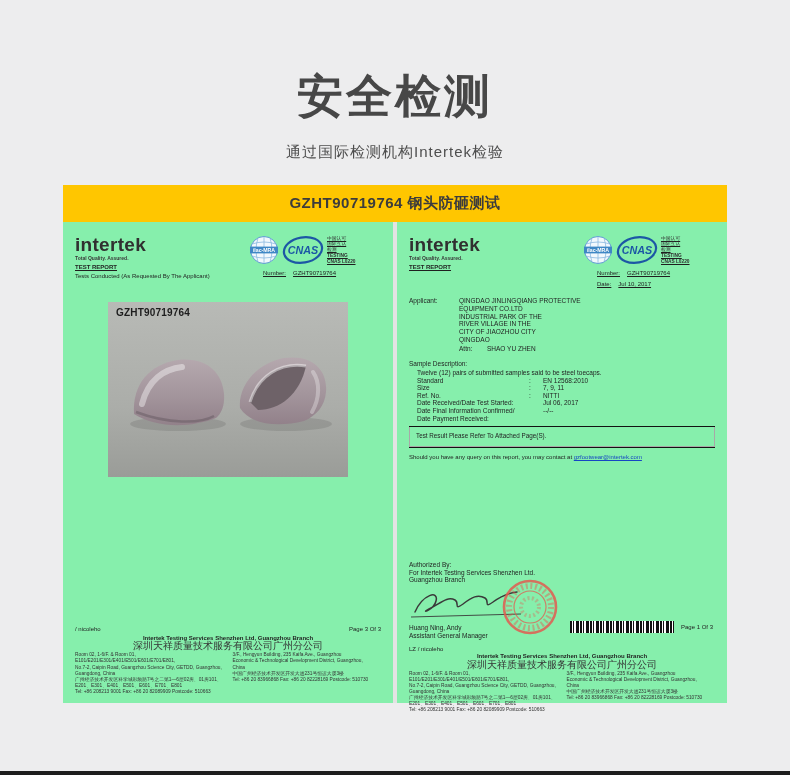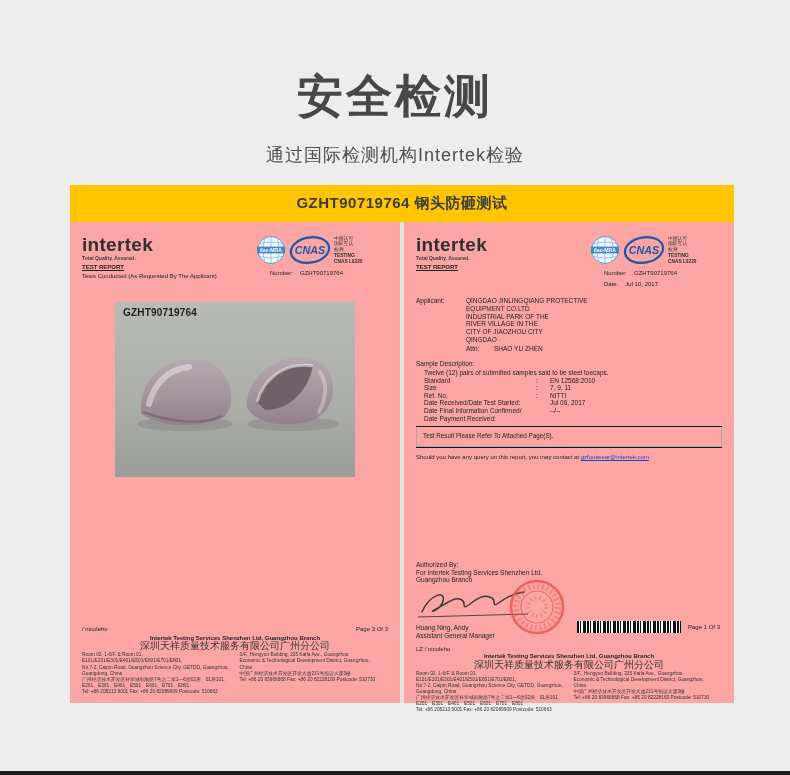--- a/index.html
+++ b/index.html
@@ -3,35 +3,35 @@
 <meta charset="utf-8">
 <style>
   html,body{margin:0;padding:0;}
   body{
     width:790px;height:775px;position:relative;overflow:hidden;
     background:#ededee;font-family:"Liberation Sans",sans-serif;color:#222;
   }
   
   .hero{text-align:center;padding-top:66px;}
   .hero-title{font-size:46px;font-weight:bold;color:#474747;letter-spacing:3px;margin:0;}
-  .hero-sub{font-size:18px;color:#4e4e4e;letter-spacing:1px;margin-top:15px;}
-  
-  .card{position:absolute;left:70px;top:185px;width:664px;height:518px;}
+  .hero-sub{font-size:15px;color:#4e4e4e;letter-spacing:1px;margin-top:15px;}
+  
+  .card{position:absolute;left:63px;top:185px;width:664px;height:518px;}
   .banner{height:37px;background:#ffc600;display:flex;align-items:center;justify-content:center;
           font-size:15px;font-weight:600;color:#3c3c3c;letter-spacing:.5px;}
   .docs{display:flex;gap:4px;background:#e3e3e3;height:481px;}
-  .doc{background:#fca5a5;flex:1;box-sizing:border-box;padding:13px 12px 8px;display:flex;flex-direction:column;
+  .doc{background:#86efac;flex:1;box-sizing:border-box;padding:13px 12px 8px;display:flex;flex-direction:column;
        font-size:6.5px;line-height:8px;color:#1f1f1f;position:relative;}
   
   .doc-head{display:flex;justify-content:space-between;}
   .logo{font-size:19px;font-weight:bold;color:#303030;letter-spacing:.3px;line-height:19px;}
   .tagline{font-size:5px;font-weight:bold;color:#3a3a3a;margin-top:1px;line-height:6px;}
   .report{font-size:6px;font-weight:bold;text-decoration:underline;margin-top:3px;line-height:7px;}
   .tests{font-size:6px;margin-top:2px;line-height:7px;}
-  .accred{width:132px;flex:none;}
+  .accred{width:132px;flex:none;text-decoration:underline;}
   .logos-row{display:flex;align-items:center;gap:3px;}
   .cnas-txt{font-size:4.8px;line-height:5.8px;color:#2f2f2f;}
   .cnas-txt .b{font-weight:bold;}
   .num-row,.date-row{display:flex;gap:7px;font-size:6px;margin-top:4px;padding-left:14px;}
   .date-row{margin-top:3px;}
   
   .photo{width:240px;height:175px;margin:22px auto 0;position:relative;flex:none;}
   .photo svg{display:block;}
   .photo-label{position:absolute;left:8px;top:7px;font-size:10px;font-weight:bold;color:#1d1d1d;letter-spacing:.2px;}
   

